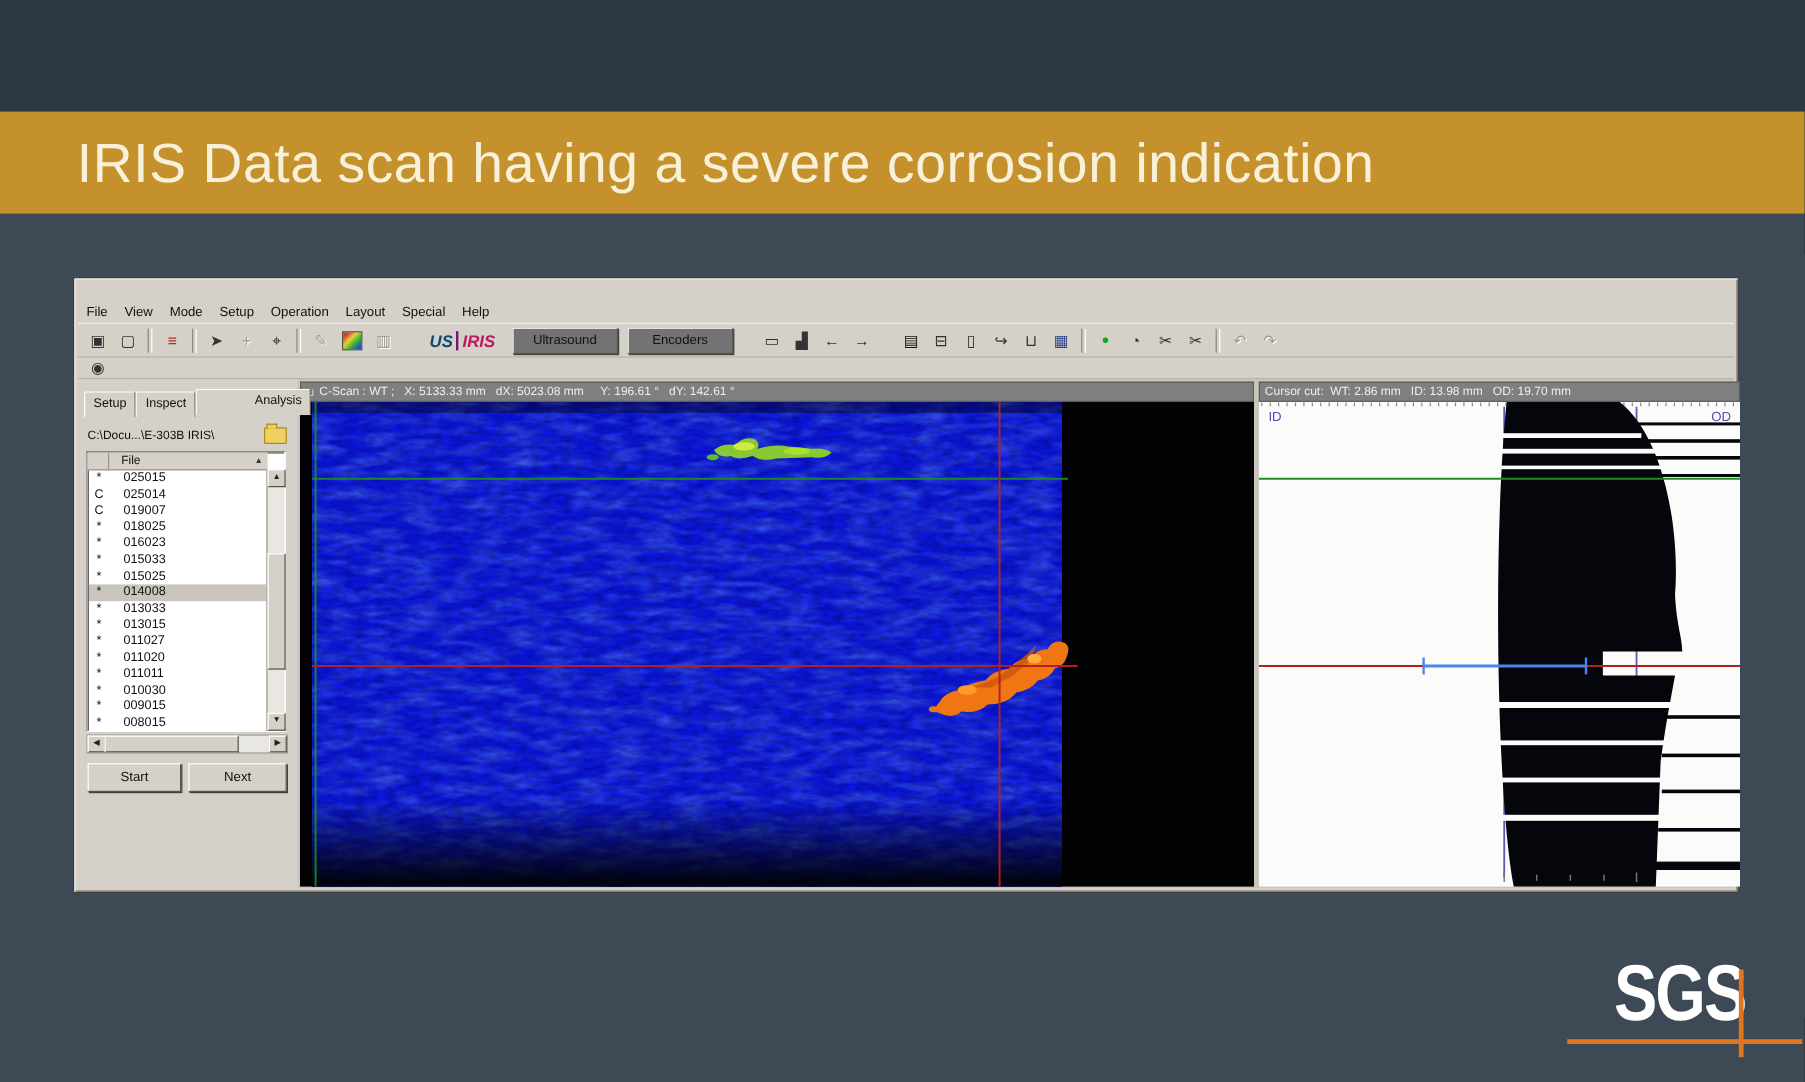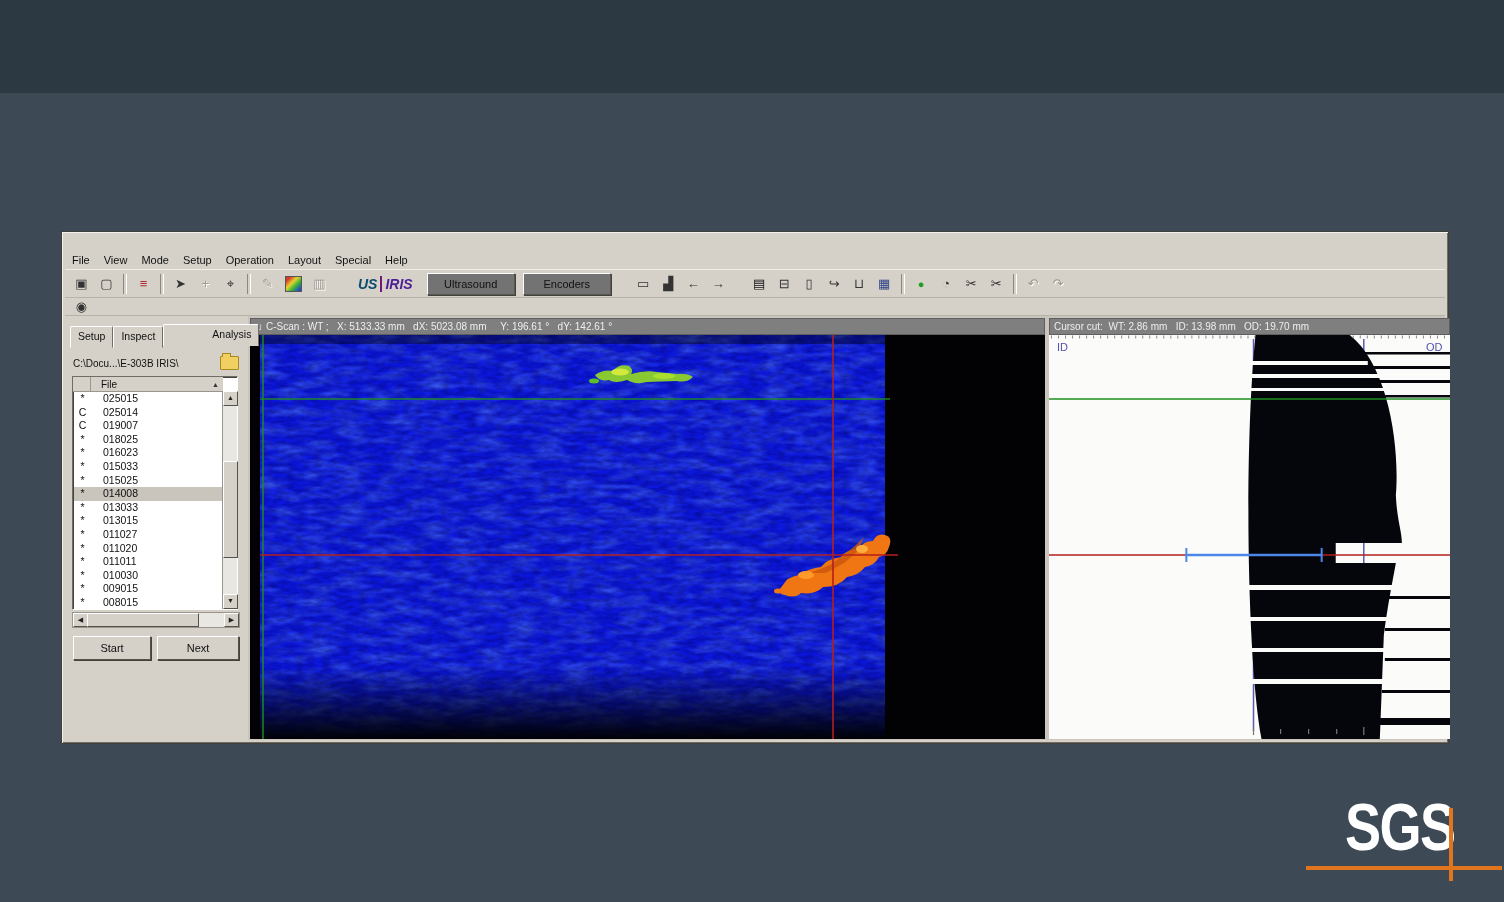--- a/index.html
+++ b/index.html
@@ -29,21 +29,21 @@
   .tb-icon{width:23px;height:20px;display:inline-flex;align-items:center;justify-content:center;
            font-size:13px;color:#333;margin:0 1px;}
   .tb-icon.dis{color:#9d998f;text-shadow:1px 1px 0 #fff;}
   .tb-sep{width:2px;height:20px;border-left:1px solid #8a877f;border-right:1px solid #fff;margin:0 4px;}
   .tb-gap{width:16px;display:inline-block;}
   .tb-btn{min-width:86px;height:20px;border:1px solid;border-color:#fff #5a574f #5a574f #fff;
           background:#737373;font-size:11px;color:#111;display:inline-flex;align-items:center;
           justify-content:center;margin:0 4px;box-shadow:1px 1px 0 #44423d;}
   .usiris{font-style:italic;font-weight:bold;font-size:14px;margin:0 10px;white-space:nowrap;}
   .usiris .us{color:#0c4a6e;padding-right:3px;border-right:2px solid #701a75;margin-right:3px;}
-  .usiris .iris{color:#4c1d95;}
+  .usiris .iris{color:#be185d;}
   [data-name="display-list-icon"]{color:#b03030;}
   [data-name="table-icon"]{color:#334488;}
   [data-name="scan-icon"]{color:#1f9e1f;font-size:11px;}
   [data-name="save-icon"]{color:#111;}
   [data-name="palette-icon"]{background:linear-gradient(135deg,#d43a2a 15%,#e8d22e 40%,#35b23a 65%,#2d49c8 90%);
      width:15px;height:14px;border:1px solid #555;margin:0 5px;}
   .toolbar2{position:absolute;left:3px;top:65px;right:3px;height:18px;display:flex;align-items:center;
             padding-left:4px;border-bottom:1px solid #b5b2aa;}
   .workarea{position:absolute;left:3px;top:84px;right:3px;bottom:3px;background:#c9c5bd;}
 
@@ -102,20 +102,23 @@
   .sgs-text{position:absolute;right:50px;top:794px;font-size:66px;line-height:66px;font-weight:bold;
             color:#fff;transform:scaleX(.82);transform-origin:100% 50%;letter-spacing:-2px;}
   .sgs-underline{position:absolute;left:1306px;top:866px;width:196px;height:4px;background:#e1751d;}
   .sgs-vline{position:absolute;left:1449px;top:808px;width:4px;height:73px;background:#e1751d;}
 </style>
 </head>
 <body>
 
 <div class="slide" data-name="slide">
   <div class="top-strip" data-name="top-strip"></div>
+  <div class="title-band" data-name="title-band">
+    <div class="slide-title" data-name="slide-title">IRIS Data scan having a severe corrosion indication</div>
+  </div>
 
   <div class="app" data-name="multiview-window">
 
     <div class="menubar" data-name="menu-bar">
         <span class="menu-item" data-name="menu-item-file">File</span>
         <span class="menu-item" data-name="menu-item-view">View</span>
         <span class="menu-item" data-name="menu-item-mode">Mode</span>
         <span class="menu-item" data-name="menu-item-setup">Setup</span>
         <span class="menu-item" data-name="menu-item-operation">Operation</span>
         <span class="menu-item" data-name="menu-item-layout">Layout</span>

